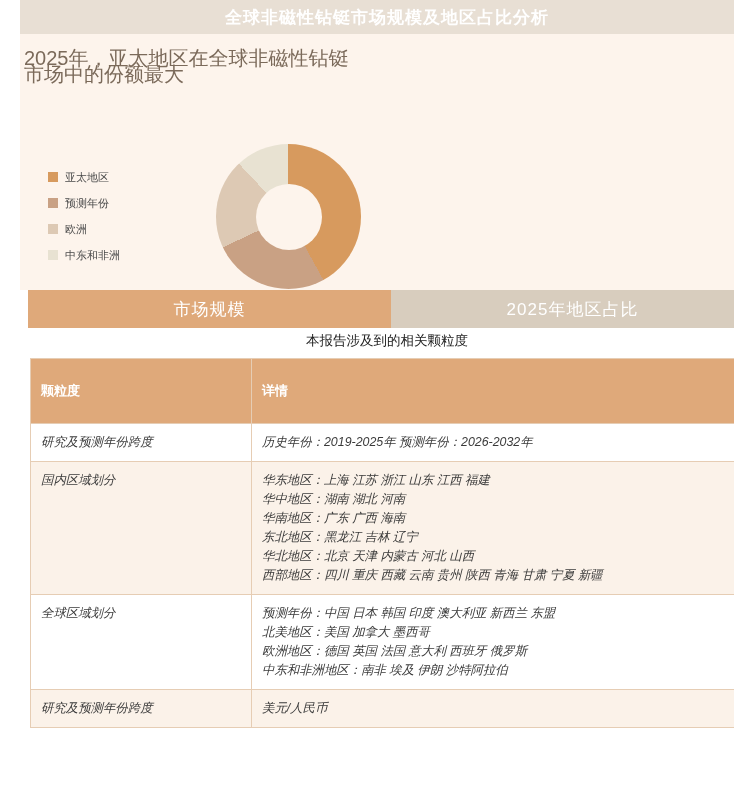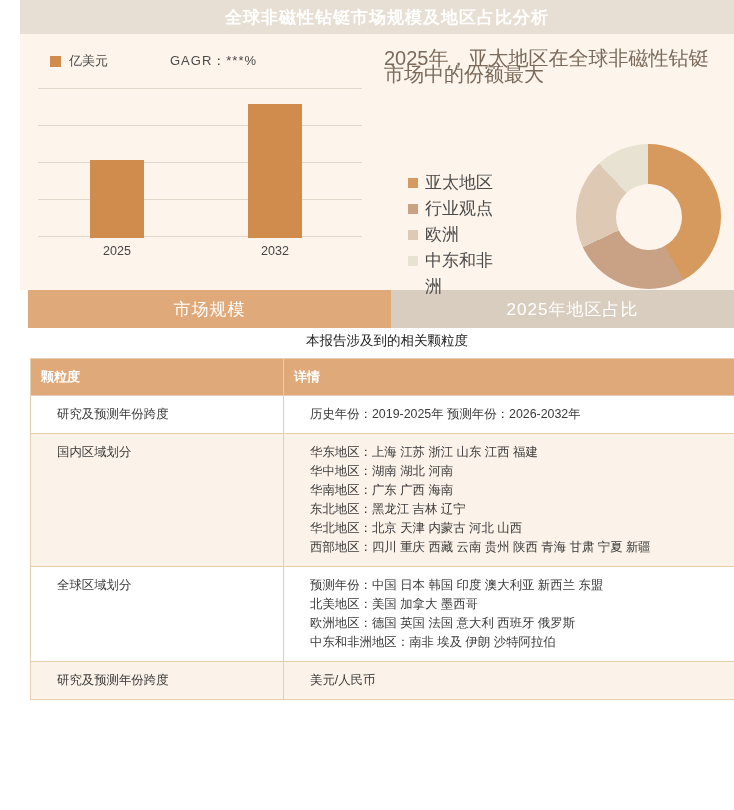--- a/index.html
+++ b/index.html
@@ -124,22 +124,22 @@
     top: 50%;
     width: 66px;
     height: 66px;
     margin: -33px 0 0 -33px;
     border-radius: 50%;
     background: #fdf4ec;
   }
   .donut-legend {
     position: absolute;
     left: 28px;
-    top: 136px;
-    font-size: 17px;
+    top: 130px;
+    font-size: 11px;
     color: #4a4a4a;
     line-height: 26px;
   }
   .donut-legend .item {
     display: flex;
     align-items: flex-start;
   }
   .dl-swatch {
     width: 10px;
     height: 10px;
@@ -186,78 +186,57 @@
     width: 714px;
     margin: 0 10px;
     border-collapse: collapse;
     font-size: 12.4px;
   }
   th {
     background: #dfa97a;
     color: #ffffff;
     text-align: left;
     font-weight: bold;
-    padding: 9px 10px;
+    padding: 23px 10px;
     border: 1px solid #e6cdb4;
     font-size: 13px;
   }
   td {
     border: 1px solid #e6cdb4;
-    padding: 9px 26px;
+    padding: 9px 10px;
     vertical-align: top;
     line-height: 19px;
     color: #3a3a3a;
+    font-style: italic;
   }
   tr.alt td { background: #fbf2e9; }
   td.col1 { width: 200px; }
   .nowrapline { white-space: pre-line; }
 </style>
 </head>
 <body>
 
 <div class="page">
 
   <div class="title-bar">全球非磁性钻铤市场规模及地区占比分析</div>
 
   <div class="top">
 
-    <div class="panel-left">
-      <div class="legend-row">
-        <span class="legend-swatch"></span>
-        <span>亿美元</span>
-        <span class="cagr">GAGR：***%</span>
-      </div>
-
-      <div class="chart-area">
-        <div class="gridline" style="top:0px;"></div>
-        <div class="gridline" style="top:37px;"></div>
-        <div class="gridline" style="top:74px;"></div>
-        <div class="gridline" style="top:111px;"></div>
-        <div class="gridline" style="top:148px;"></div>
-        <div class="bar" style="left:52px;width:54px;height:78px;"></div>
-        <div class="bar" style="left:210px;width:54px;height:134px;"></div>
-      </div>
-
-      <div class="x-labels">
-        <span style="left:79px;">2025</span>
-        <span style="left:237px;">2032</span>
-      </div>
-    </div>
 
     <div class="panel-right">
       <div class="donut-caption">2025年，亚太地区在全球非磁性钻铤市场中的份额最大</div>
 
       <div class="donut-legend">
         <div class="item">
           <span class="dl-swatch" style="background:#d79a5e;"></span>
           <span class="dl-label">亚太地区</span>
         </div>
         <div class="item">
           <span class="dl-swatch" style="background:#c9a184;"></span>
-          <span class="dl-label">行业观点</span>
+          <span class="dl-label">预测年份</span>
         </div>
         <div class="item">
           <span class="dl-swatch" style="background:#ddc9b4;"></span>
           <span class="dl-label">欧洲</span>
         </div>
         <div class="item">
           <span class="dl-swatch" style="background:#e8e2d2;"></span>
           <span class="dl-label">中东和非洲</span>
         </div>
       </div>

